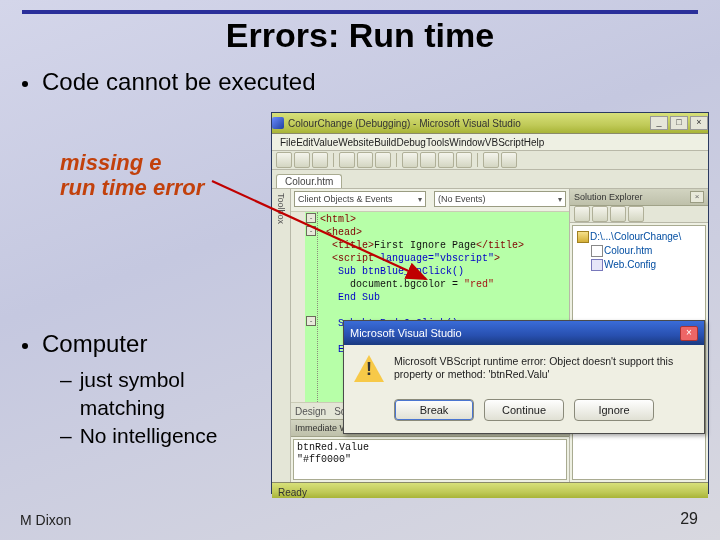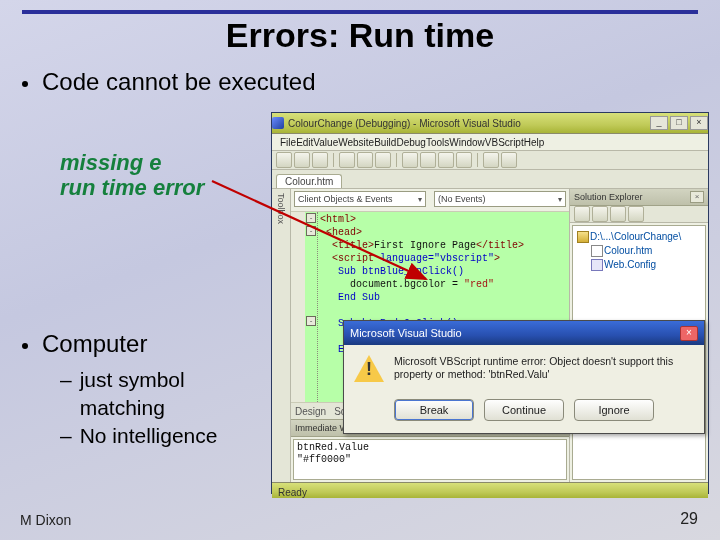--- a/index.html
+++ b/index.html
@@ -7,21 +7,21 @@
   .rule{position:absolute;left:22px;right:22px;top:10px;border-top:4px solid #2a2f9a}
   .title{position:absolute;left:0;right:0;top:16px;text-align:center;font-weight:bold;font-size:34px;color:#000}
   .bul{position:absolute;left:22px;right:22px;color:#000}
   .b1{top:68px;font-size:24px}
   .b2{top:330px;font-size:24px}
   .b3{top:368px;font-size:21px;left:60px}
   .b4{top:396px;font-size:21px;left:60px}
   .b5{top:424px;font-size:21px;left:60px}
   .dot{display:inline-block;width:6px;height:6px;background:#000;border-radius:50%;vertical-align:middle;margin-right:14px}
   .dash{margin-right:8px}
-  .callout{position:absolute;left:60px;top:150px;font-size:22px;font-weight:bold;font-style:italic;color:#15803d;line-height:1.15}
+  .callout{position:absolute;left:60px;top:150px;font-size:22px;font-weight:bold;font-style:italic;color:#c2410c;line-height:1.15}
   .arrow-svg{position:absolute;left:210px;top:175px;pointer-events:none;z-index:40}
   .footer-l{position:absolute;left:20px;bottom:12px;font-size:14px;color:#222}
   .footer-r{position:absolute;right:22px;bottom:12px;font-size:16px;color:#222}
   
   .ide{position:absolute;left:271px;top:112px;width:436px;height:380px;background:#cfd0c8;border:1px solid #2b3a60;font-family:Tahoma,Verdana,sans-serif;font-size:10px}
   .titlebar{height:20px;background:linear-gradient(#d7e07a,#c0ca58 60%,#a8b437);color:#333;display:flex;align-items:center;padding:0 0;border-bottom:1px solid #8a8a6a;font-size:10px}
   .titlebar .ticon{width:12px;height:12px;background:linear-gradient(135deg,#6a8cff,#2040a0);border-radius:2px;margin-right:4px;flex:0 0 12px}
   .winbtns{display:flex;gap:2px;margin-left:auto}
   .winbtn{width:16px;height:12px;background:#e6e6d9;border:1px solid #999;font-size:9px;line-height:10px;text-align:center;color:#333}
   .menubar{height:16px;background:#eef0e3;padding:0 8px;display:flex;align-items:center;color:#222;font-size:10px;border-bottom:1px solid #b8b8a8}

